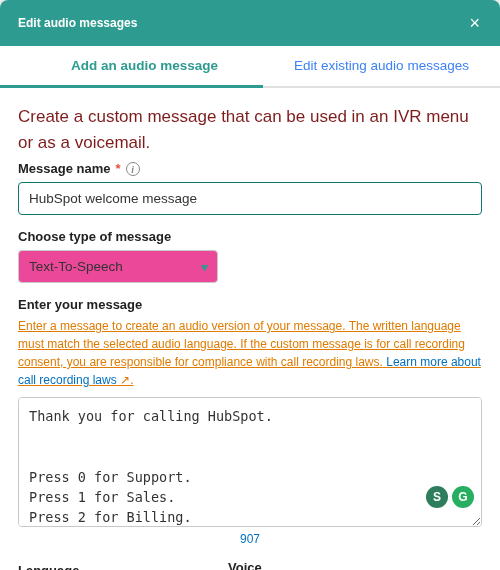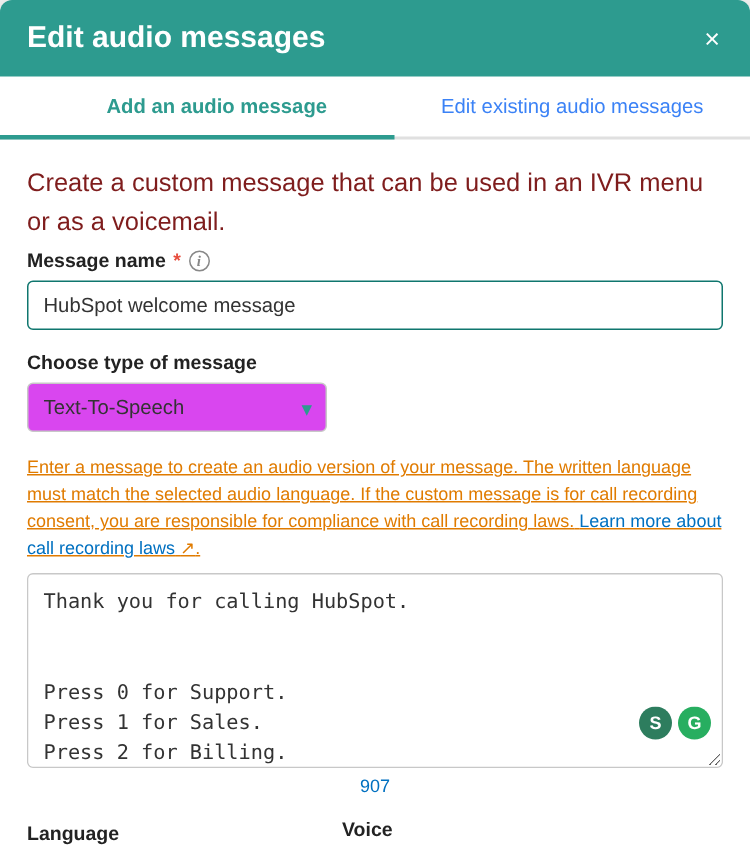--- a/index.html
+++ b/index.html
@@ -21,21 +21,21 @@
     }
     .modal-header {
       background: #2d9b8f;
       color: #fff;
       padding: 14px 18px;
       display: flex;
       align-items: center;
       justify-content: space-between;
     }
     .modal-header h2 {
-      font-size: 20px;
+      font-size: 12px;
       font-weight: 600;
     }
     .close-btn {
       background: none;
       border: none;
       color: #fff;
       font-size: 18px;
       cursor: pointer;
       line-height: 1;
       padding: 0 2px;
@@ -114,21 +114,21 @@
     }
     .select-wrapper select {
       width: 100%;
       padding: 8px 32px 8px 10px;
       border: 1px solid #c8c8c8;
       border-radius: 4px;
       font-size: 13.5px;
       color: #333;
       appearance: none;
       -webkit-appearance: none;
-      background: #d946ef;
+      background: #ec4899;
       cursor: pointer;
       outline: none;
     }
     .select-arrow {
       position: absolute;
       right: 10px;
       top: 50%;
       transform: translateY(-50%);
       pointer-events: none;
       color: #2d9b8f;
@@ -261,20 +261,21 @@
       <div class="select-wrapper">
         <select>
           <option>Text-To-Speech</option>
           <option>Upload audio file</option>
         </select>
         <span class="select-arrow">▾</span>
       </div>
     </div>
 
     <div class="field-group">
+      <div class="section-label">Enter your message</div>
       <p class="warning-text">
         <span>Enter a message to create an audio version of your message. The written language must match the selected audio language. If the custom message is for call recording consent, you are responsible for compliance with call recording laws.</span>
         <a href="#">Learn more about call recording laws</a>
         <span> ↗</span>.
       </p>
       <div class="textarea-wrapper">
         <textarea class="message-textarea" style="">Thank you for calling HubSpot.
 
 
 Press 0 for Support.

